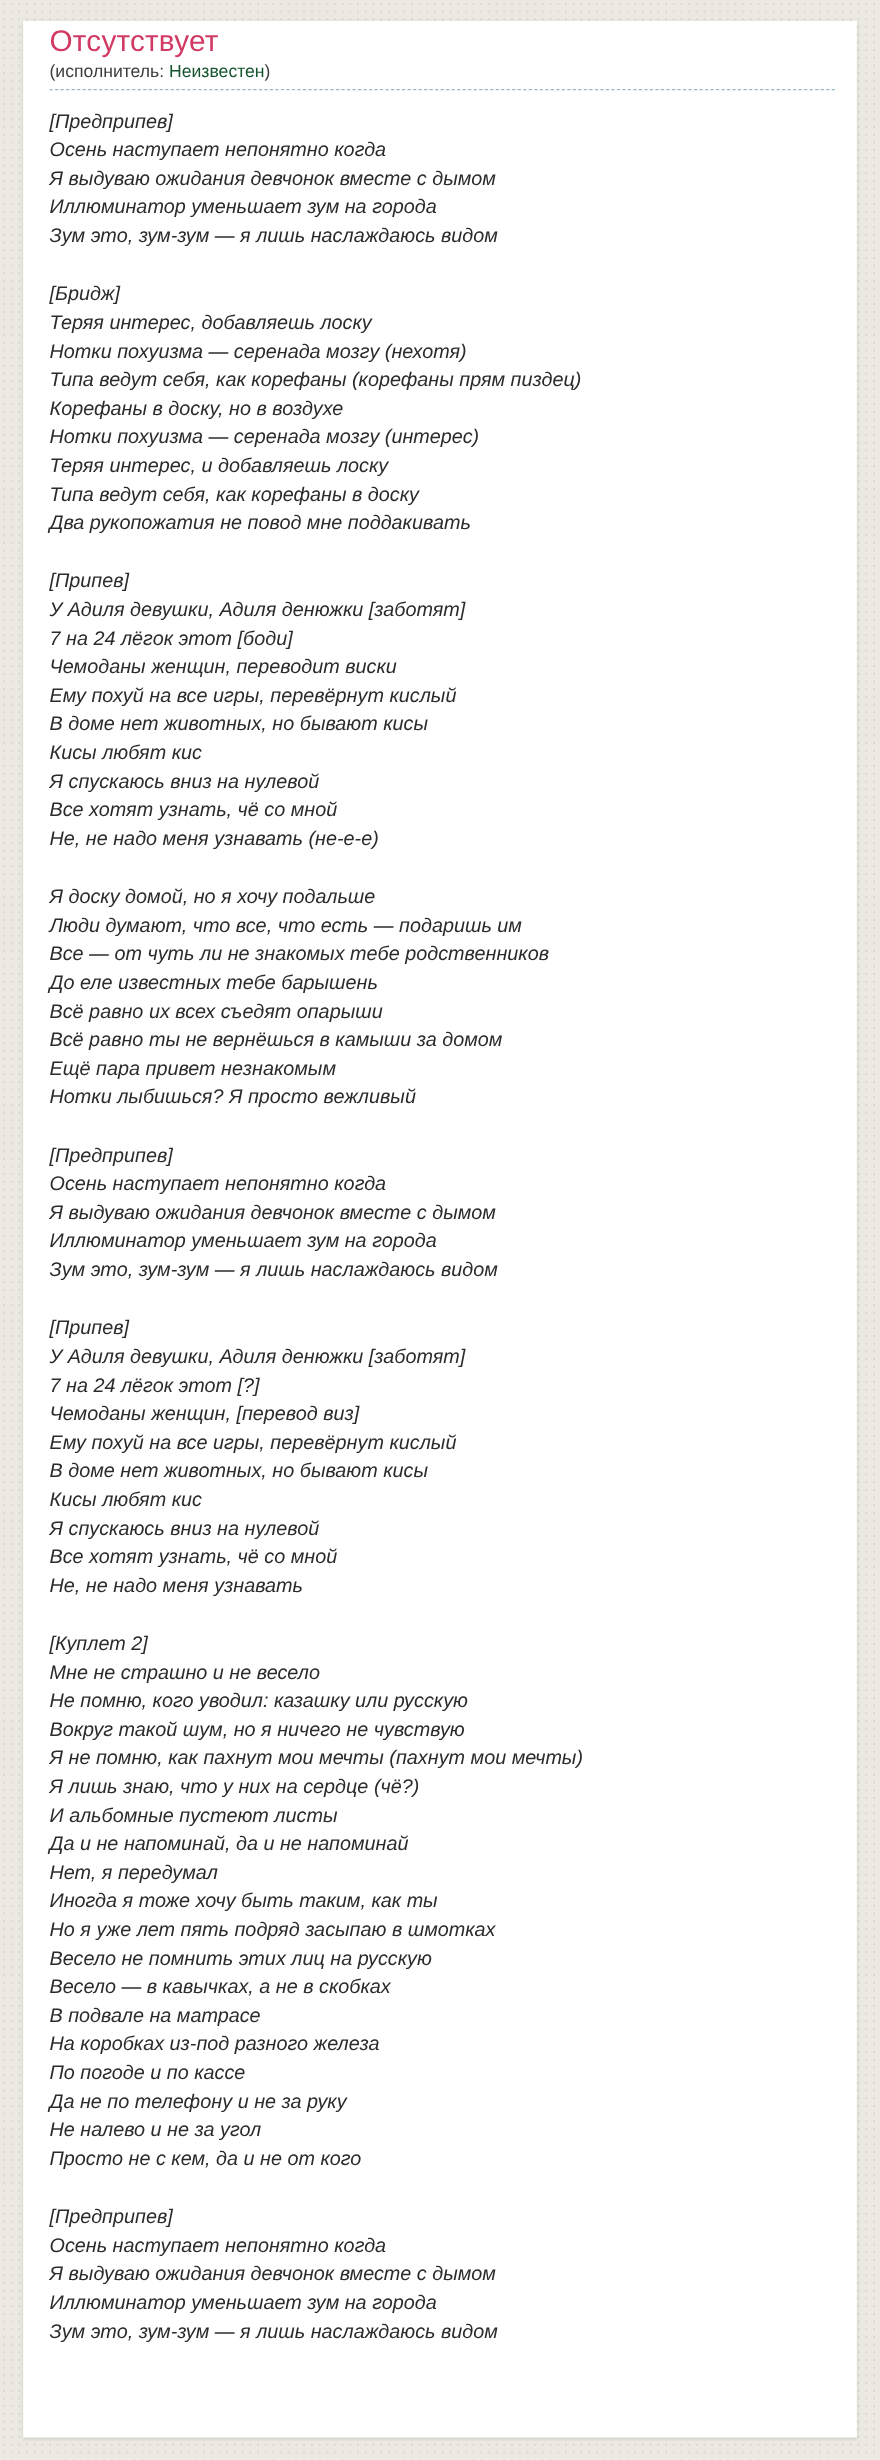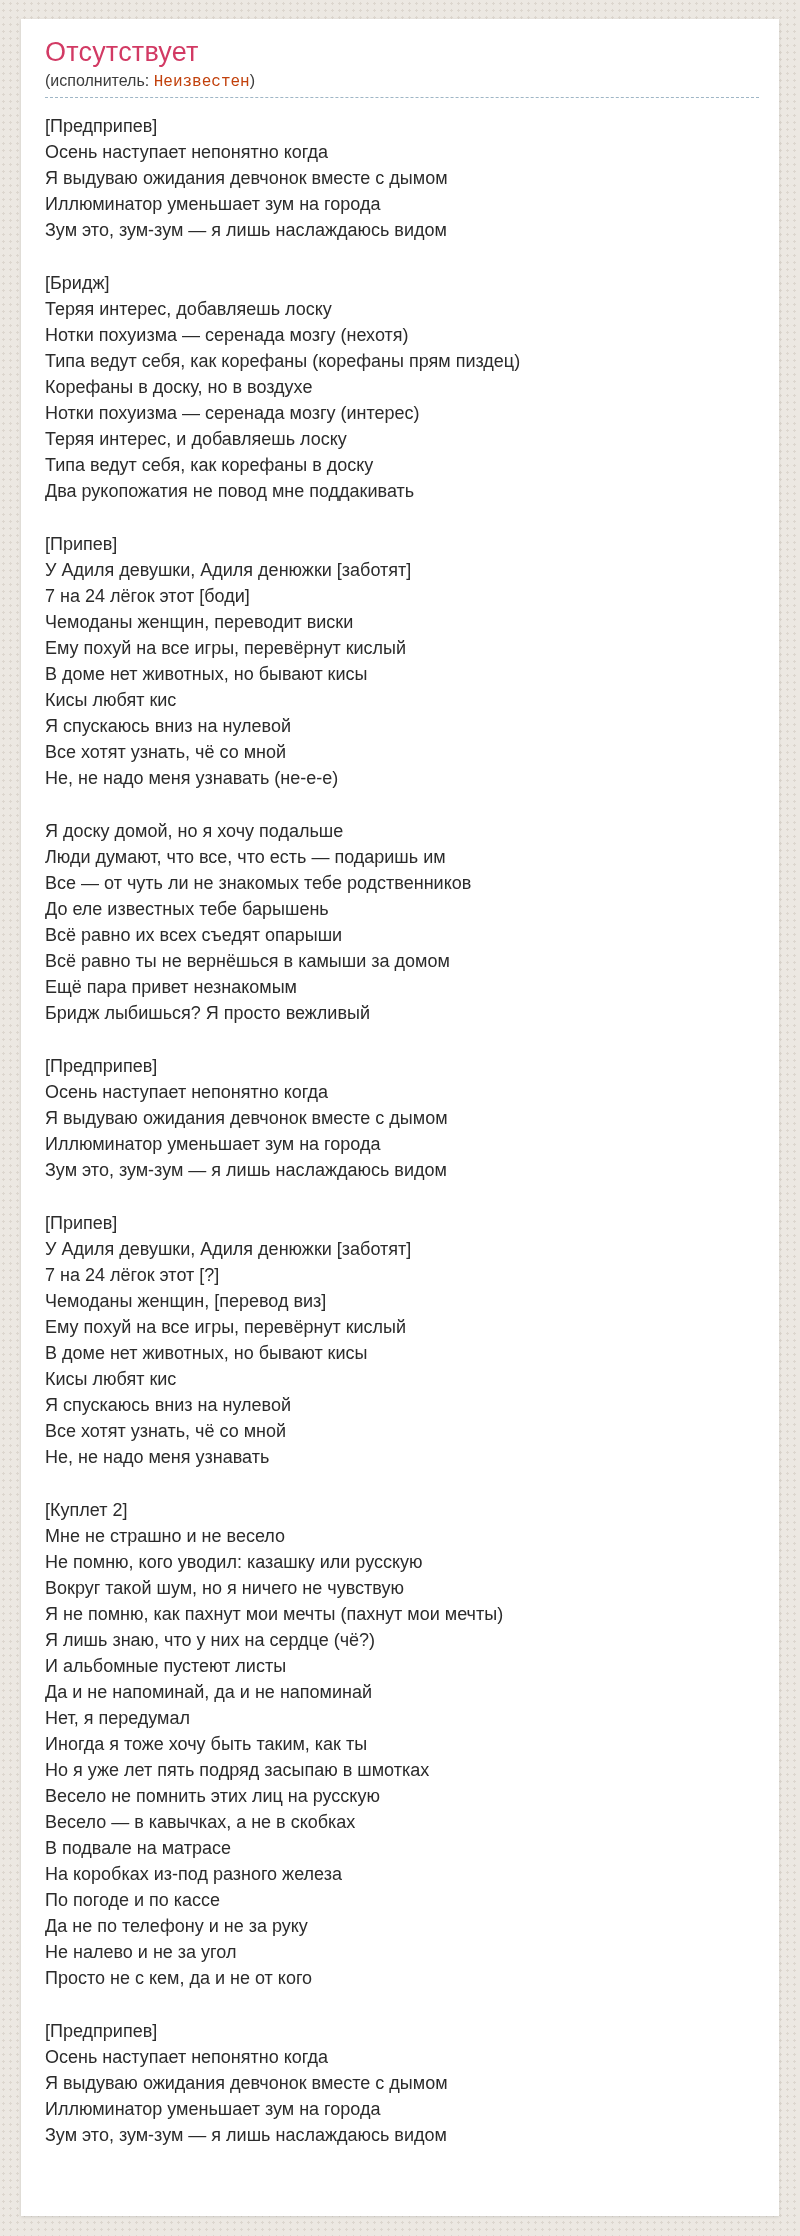--- a/index.html
+++ b/index.html
@@ -19,56 +19,56 @@
   }
 
   .card {
     position: absolute;
     left: 21px;
     top: 19px;
     width: 758px;
     height: 2197px;
     background: #ffffff;
     box-shadow: 0 1px 3px rgba(0,0,0,0.13);
-    padding: 17px 20px 26px 24px;
+    padding: 2px 20px 26px 24px;
   }
 
   .page-title {
     font-size: 27px;
     font-weight: 400;
     line-height: 32px;
     color: #d23a64;
     letter-spacing: 0.2px;
   }
 
   .artist-line {
     margin-top: 3px;
     font-size: 16px;
     line-height: 20px;
     color: #3c3c3c;
   }
 
   .artist-link {
-    color: #c2410c;
+    color: #14532d;
     text-decoration: none;
     cursor: pointer;
-    font-family: Liberation Mono, monospace;
   }
 
   .separator {
     margin-top: 5px;
     border-bottom: 1px dashed #9fb6c6;
     height: 0;
   }
 
   .lyrics {
     margin-top: 15px;
     font-size: 18px;
     line-height: 26px;
     color: #2b2b2b;
+    font-style: italic;
   }
 
   .section { margin-bottom: 27px; }
   .section:last-child { margin-bottom: 0; }
 
   .line { white-space: pre-wrap; }
 </style>
 </head>
 <body>
 
@@ -111,21 +111,21 @@
         <div class="line">Не, не надо меня узнавать (не-е-е)</div>
       </div>
       <div class="section">
         <div class="line">Я доску домой, но я хочу подальше</div>
         <div class="line">Люди думают, что все, что есть — подаришь им</div>
         <div class="line">Все — от чуть ли не знакомых тебе родственников</div>
         <div class="line">До еле известных тебе барышень</div>
         <div class="line">Всё равно их всех съедят опарыши</div>
         <div class="line">Всё равно ты не вернёшься в камыши за домом</div>
         <div class="line">Ещё пара привет незнакомым</div>
-        <div class="line">Бридж лыбишься? Я просто вежливый</div>
+        <div class="line">Нотки лыбишься? Я просто вежливый</div>
       </div>
       <div class="section">
         <div class="line">[Предприпев]</div>
         <div class="line">Осень наступает непонятно когда</div>
         <div class="line">Я выдуваю ожидания девчонок вместе с дымом</div>
         <div class="line">Иллюминатор уменьшает зум на города</div>
         <div class="line">Зум это, зум-зум — я лишь наслаждаюсь видом</div>
       </div>
       <div class="section">
         <div class="line">[Припев]</div>

